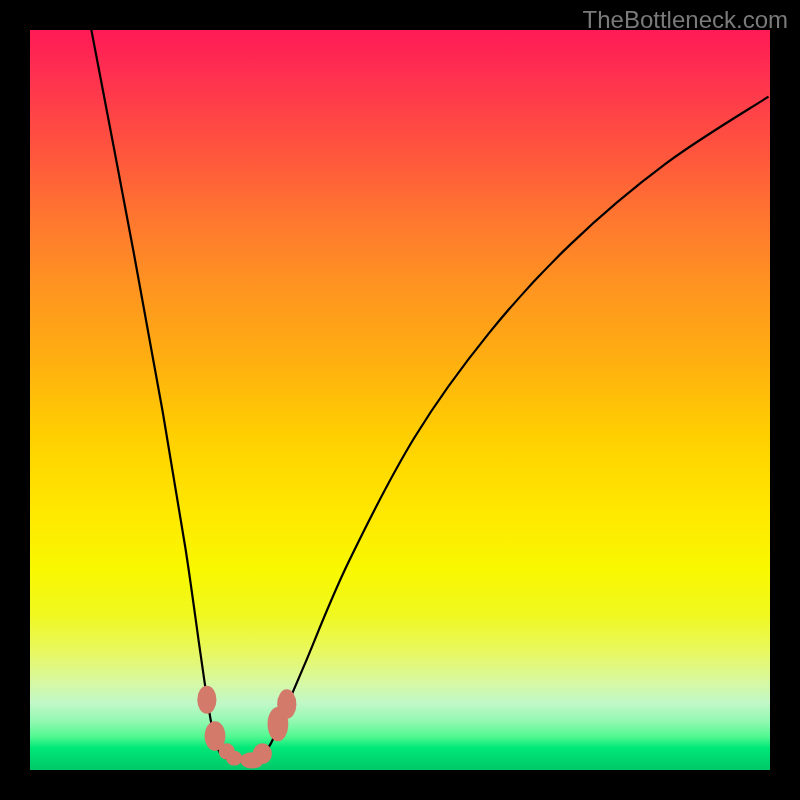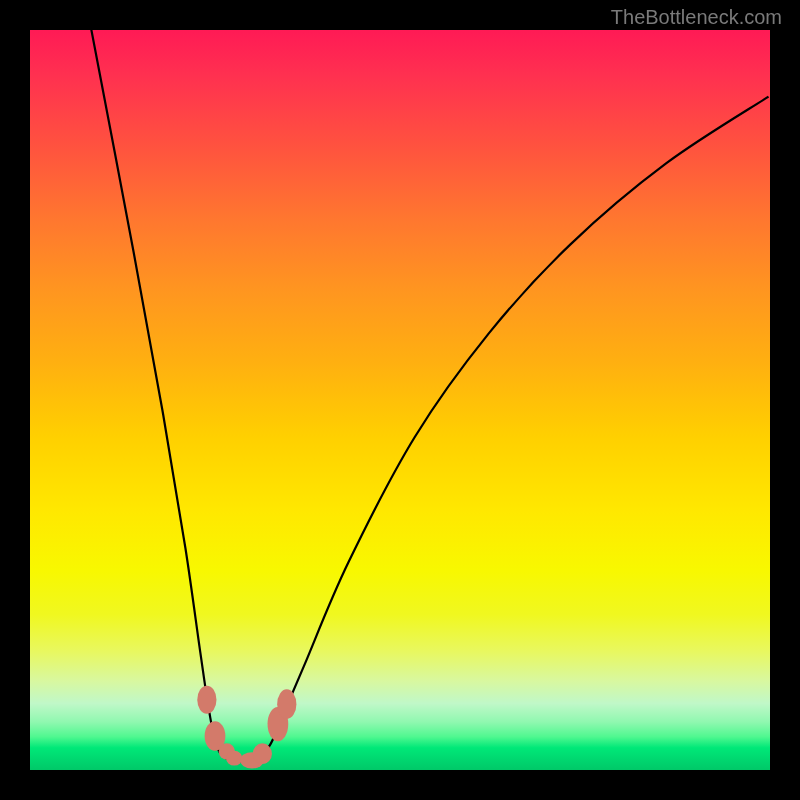--- a/index.html
+++ b/index.html
@@ -22,22 +22,22 @@
       #d8f8a0 88%,
       #c0f8c8 91%,
       #90f8b0 93.5%,
       #50f890 95.5%,
       #00e878 97%,
       #00d870 98.5%,
       #00c868 100%);
   }
   svg.curve { position: absolute; top: 0; left: 0; width: 100%; height: 100%; }
   .watermark {
-    position: absolute; top: 6px; right: 18px;
-    color: #7a7a7a; font-size: 20px; font-weight: 500;
+    position: absolute; top: 6px; right: 12px;
+    color: #7a7a7a; font-size: 24px; font-weight: 500;
     font-family: Arial, sans-serif;
   }
 </style>
 </head>
 <body>
 
 <div class="chart-container">
   <div class="gradient-bg"></div>
   <svg class="curve" viewBox="0 0 100 100" preserveAspectRatio="none">
     <path id="curve-path" d="M 8.200 -0.500 C 9.167 4.583 12.367 21.250 14.000 30.000 C 15.633 38.750 16.833 45.333 18.000 52.000 C 19.167 58.667 20.167 64.667 21.000 70.000 C 21.833 75.333 22.467 80.333 23.000 84.000 C 23.533 87.667 23.817 89.833 24.200 92.000 C 24.583 94.167 24.833 95.883 25.300 97.000 C 25.767 98.117 26.383 98.400 27.000 98.700 C 27.617 99.000 28.367 98.833 29.000 98.800 C 29.633 98.767 30.217 98.883 30.800 98.500 C 31.383 98.117 31.967 97.417 32.500 96.500 C 33.033 95.583 33.250 94.750 34.000 93.000 C 34.750 91.250 35.500 89.500 37.000 86.000 C 38.500 82.500 40.500 77.167 43.000 72.000 C 45.500 66.833 48.833 60.167 52.000 55.000 C 55.167 49.833 58.500 45.333 62.000 41.000 C 65.500 36.667 69.000 32.833 73.000 29.000 C 77.000 25.167 81.533 21.333 86.000 18.000 C 90.467 14.667 97.500 10.500 99.800 9.000 " fill="none" stroke="#000" stroke-width="2.2" vector-effect="non-scaling-stroke"></path>

